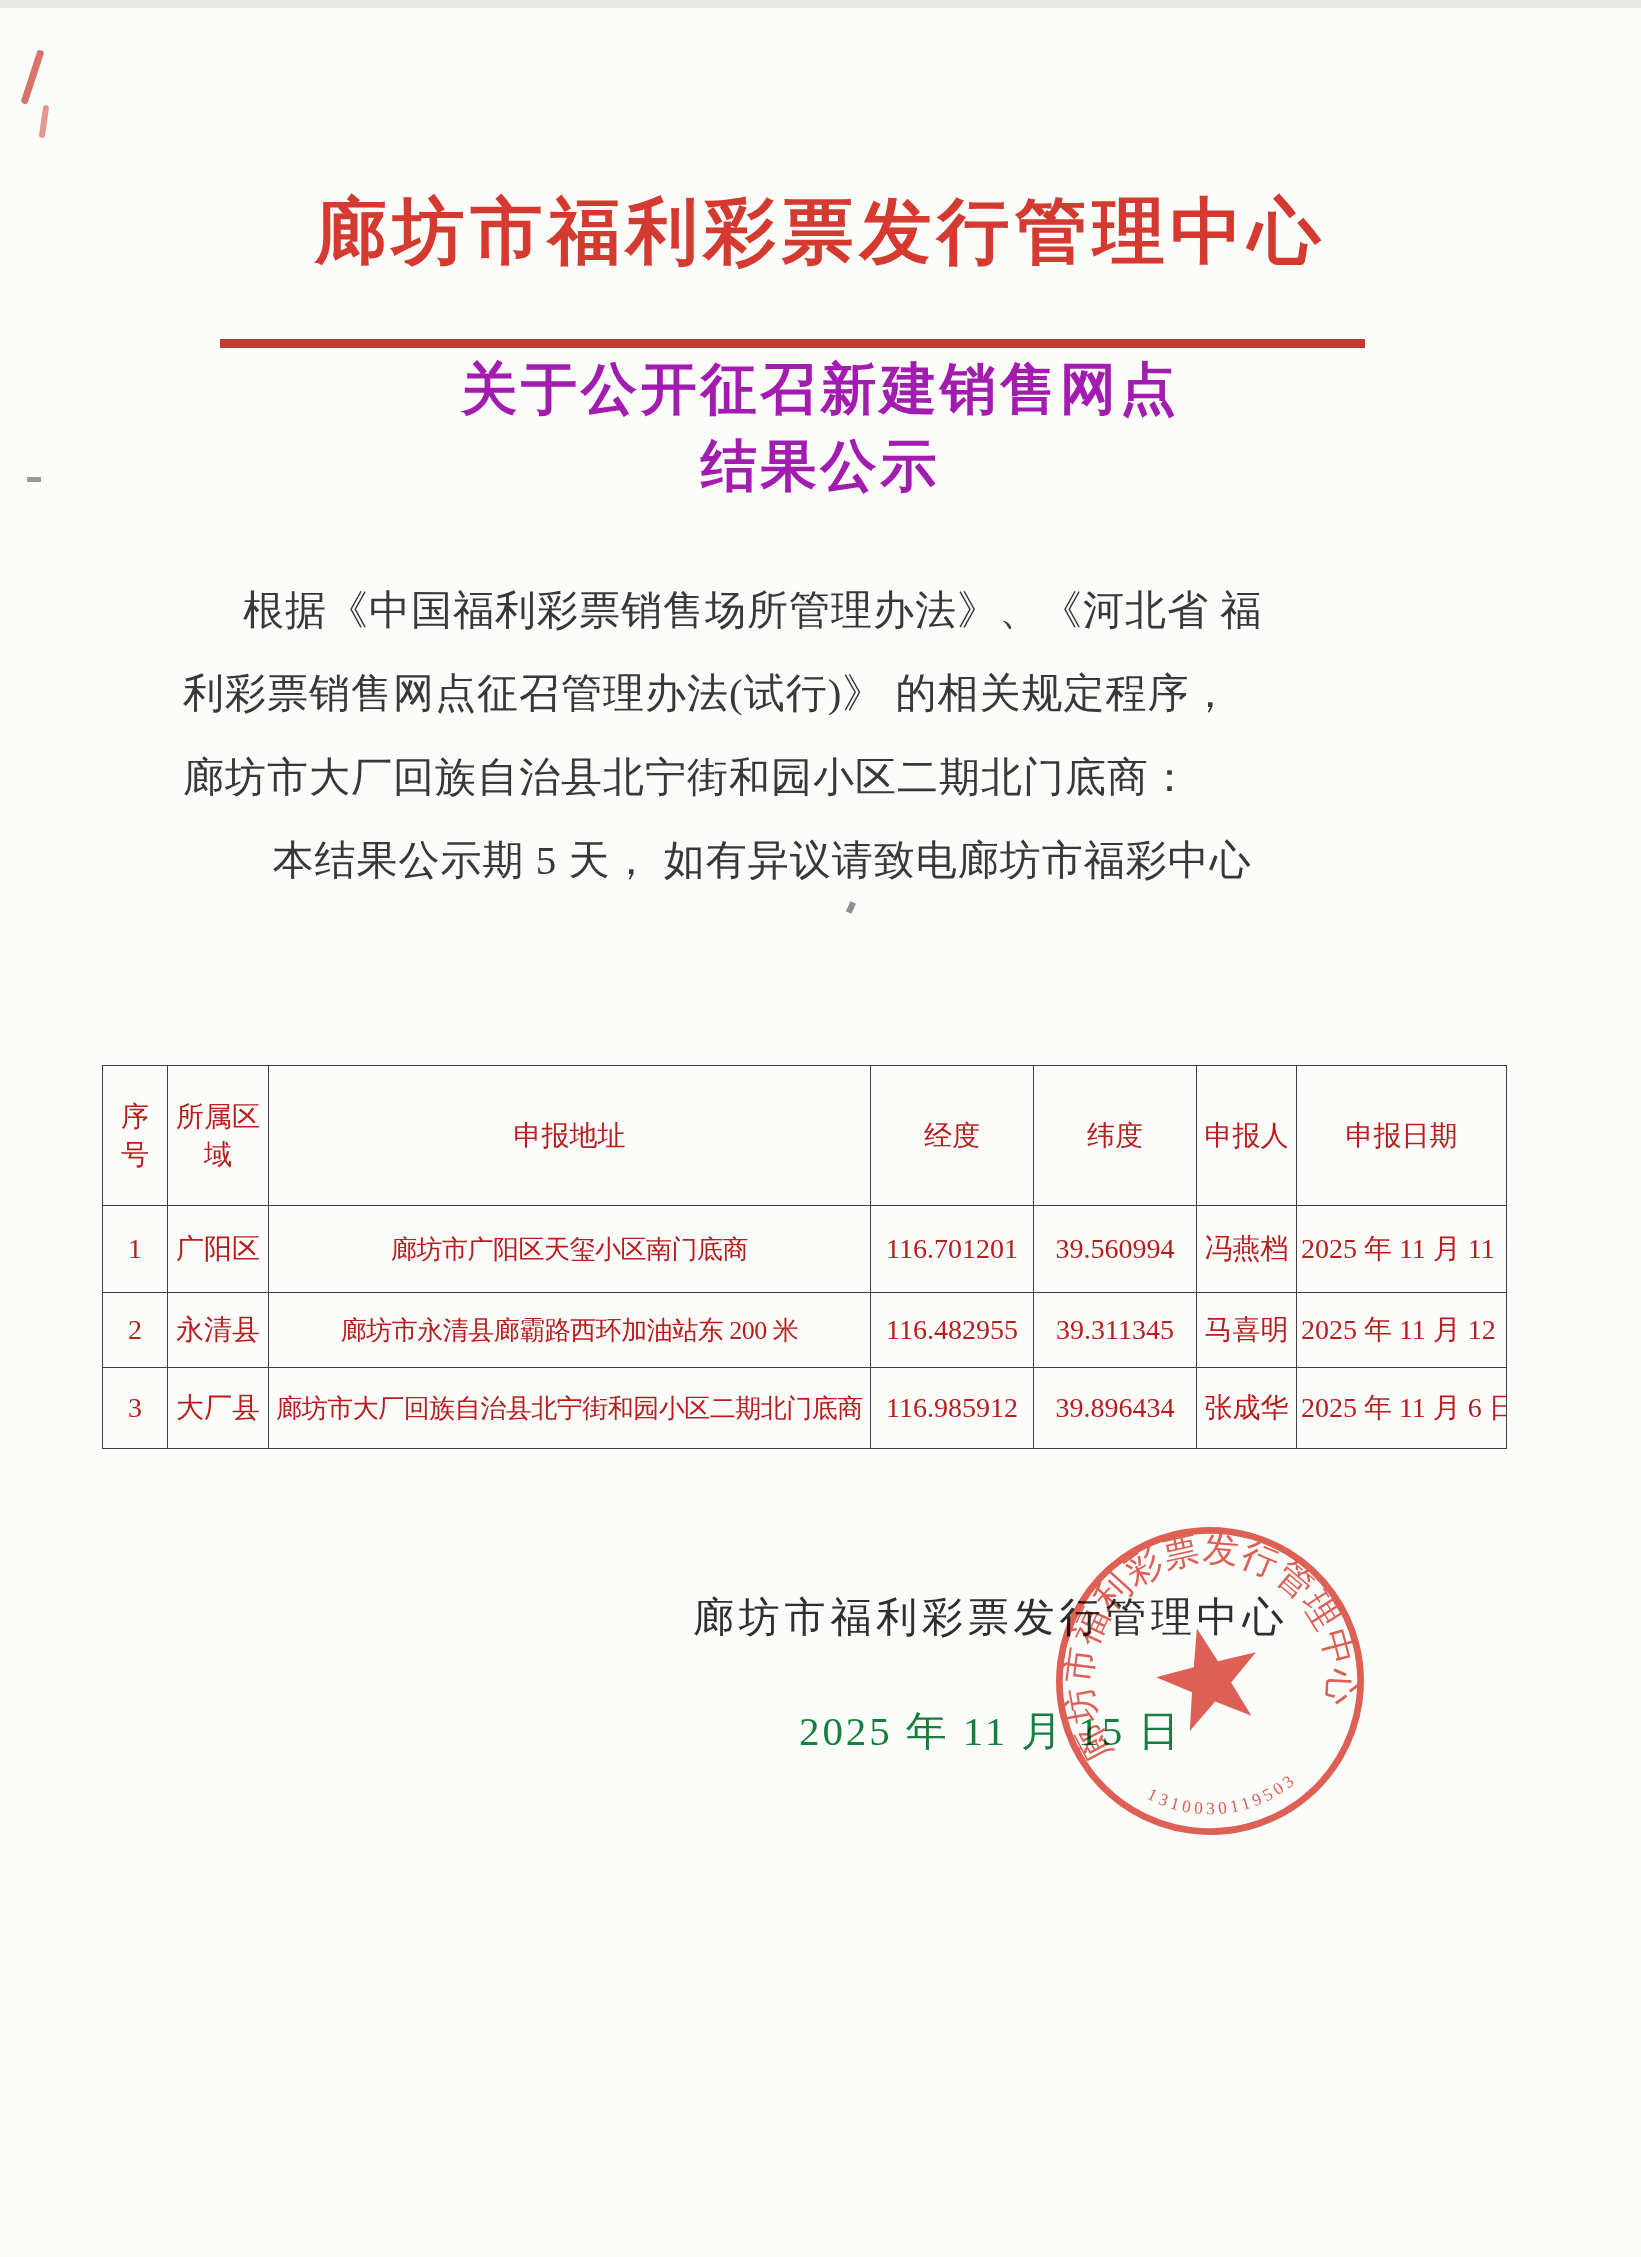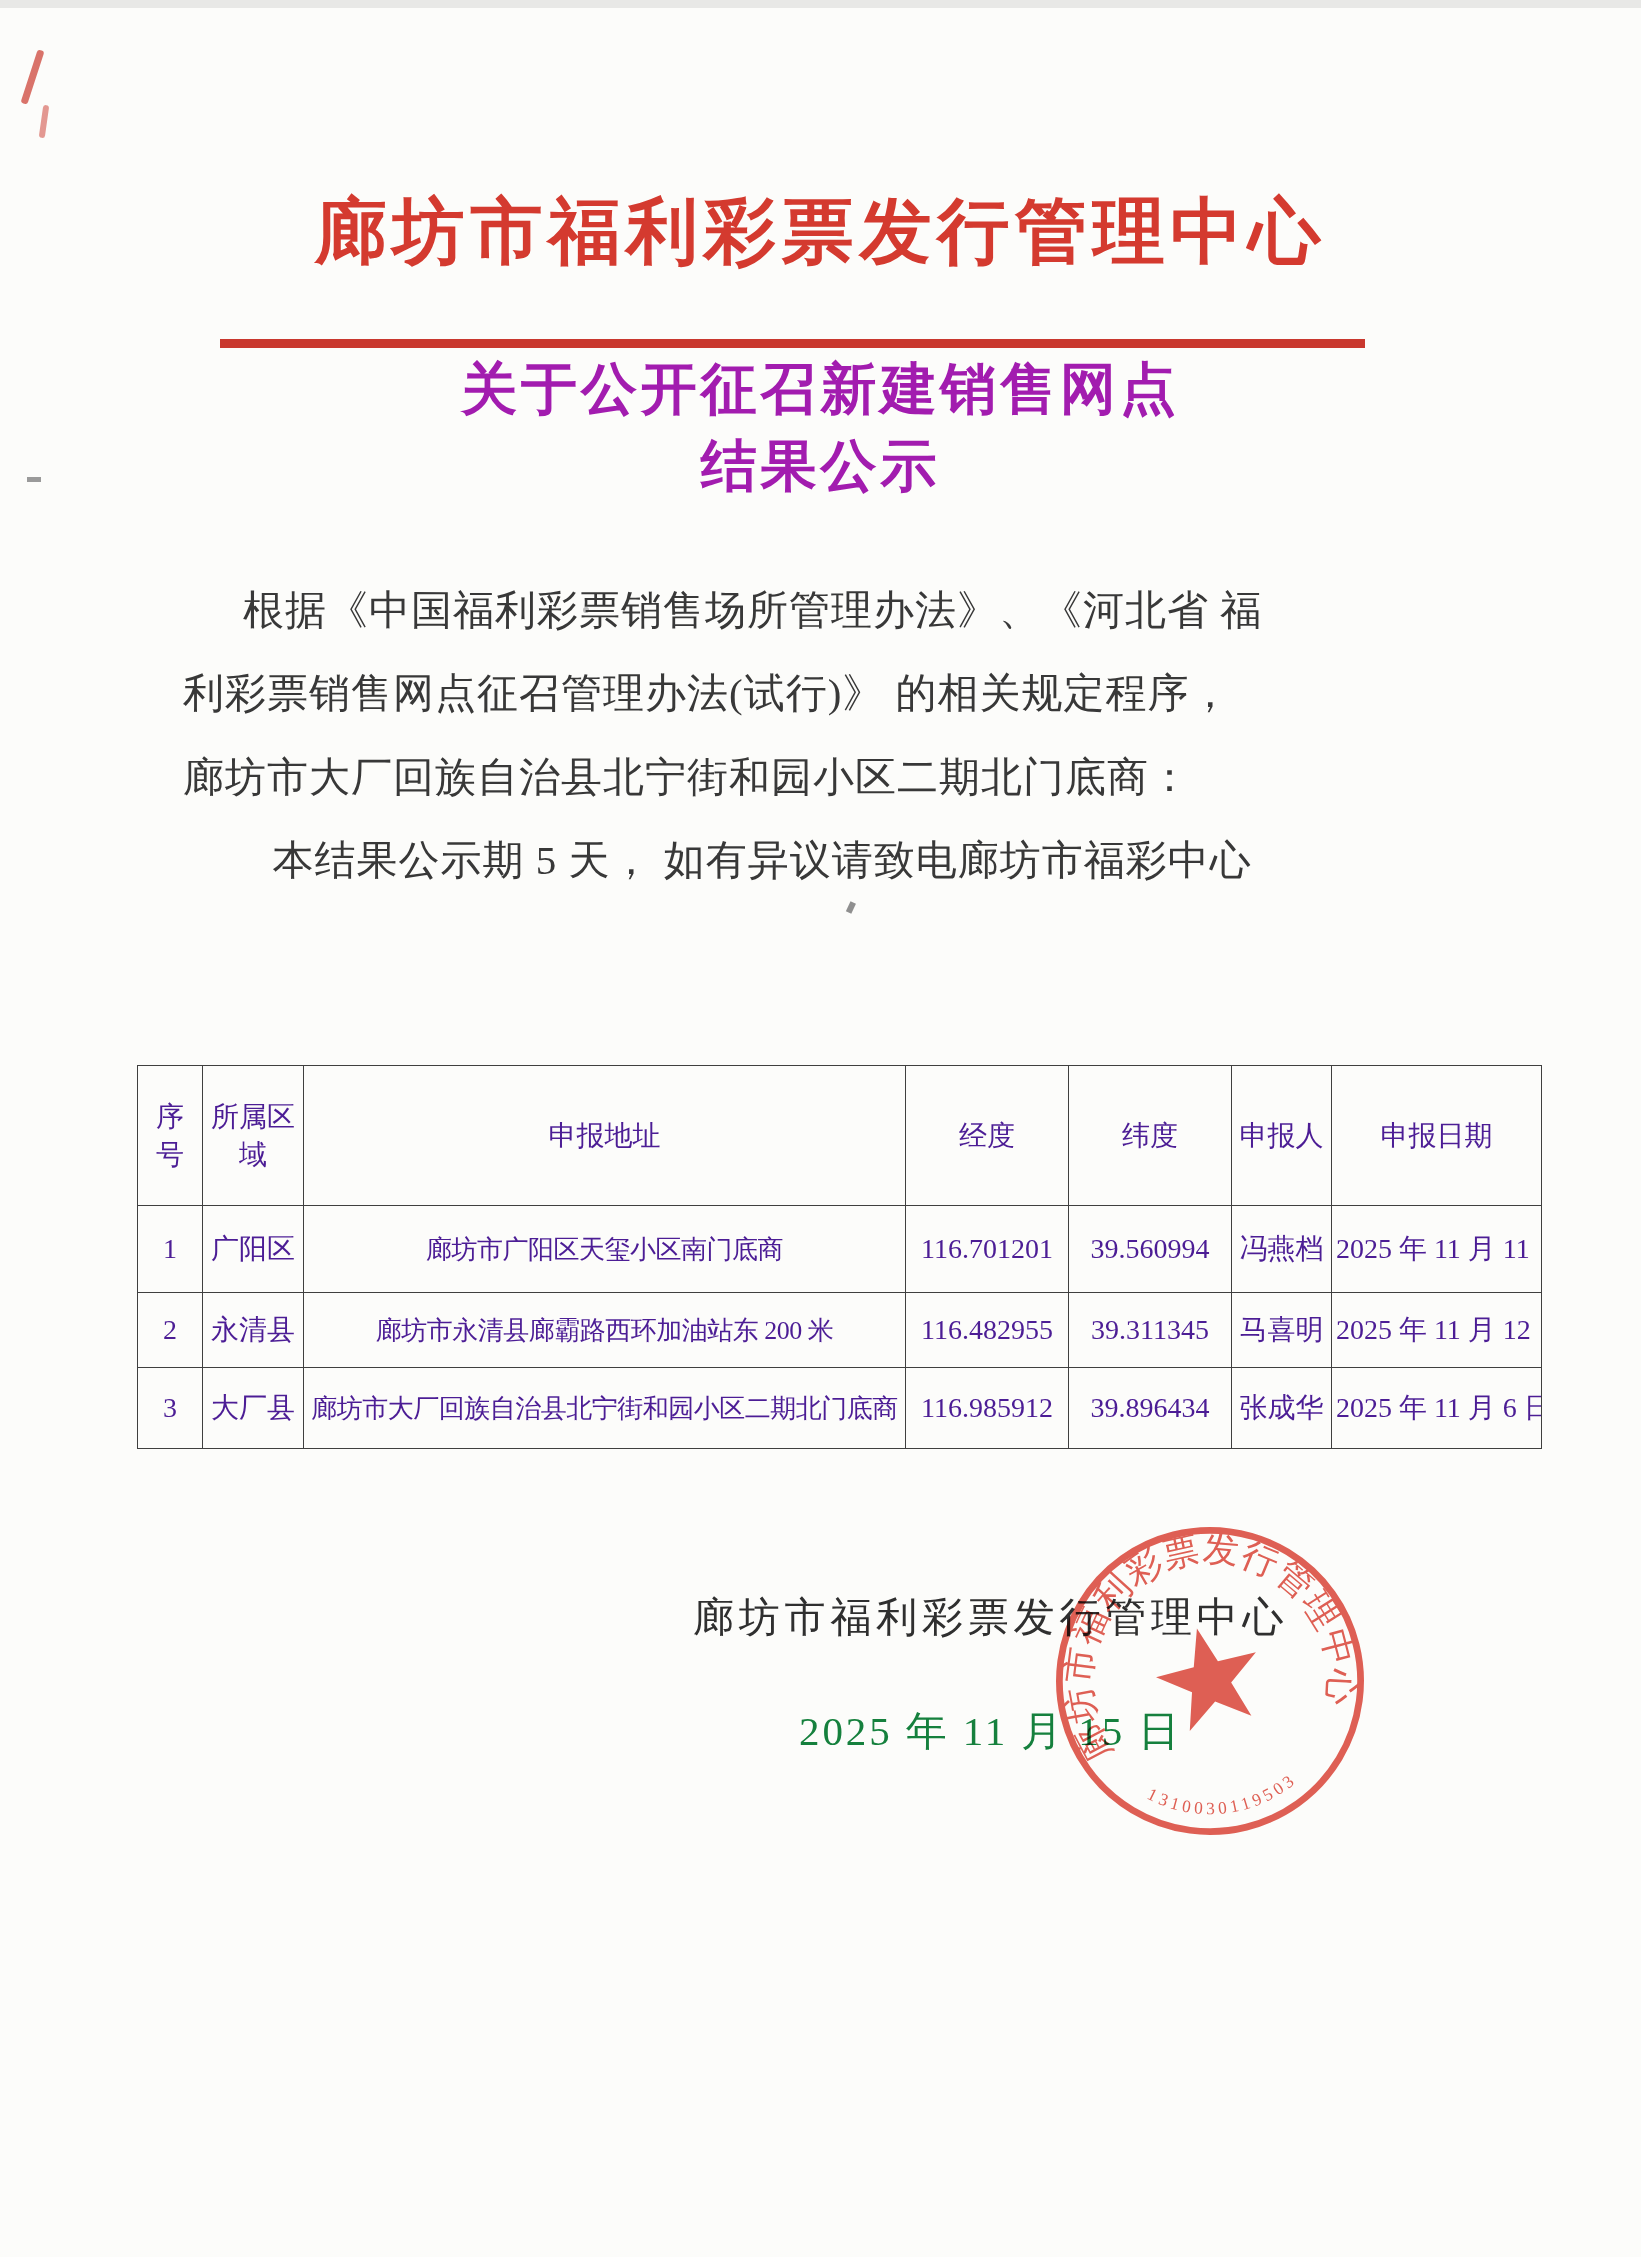--- a/index.html
+++ b/index.html
@@ -34,23 +34,23 @@
   
   .body-line{
     position:absolute;left:183px;width:1038px;height:54px;
     font-size:41px;letter-spacing:1px;color:#383838;
     white-space:nowrap;
   }
   .body-line.indent{padding-left:60px;}
   .bl0{top:575px;} .bl1{top:658px;} .bl2{top:742px;} .bl3{top:825px;text-align:center;} .bl4{top:908px;}
   
   table.net-table{
-    position:absolute;top:1057px;left:137px;width:1405px;
+    position:absolute;top:1057px;left:102px;width:1405px;
     border-collapse:collapse;table-layout:fixed;
-    font-size:28px;color:#4c1d95;
+    font-size:28px;color:#b91c1c;
   }
   .net-table th,.net-table td{
     border:1.9px solid #3f3f3f;
     text-align:center;vertical-align:middle;
     font-weight:normal;
     padding:0 3.9px;
     overflow:hidden;
   }
   .net-table tr.head{height:140px;}
   .net-table tr.r0{height:87px;}

